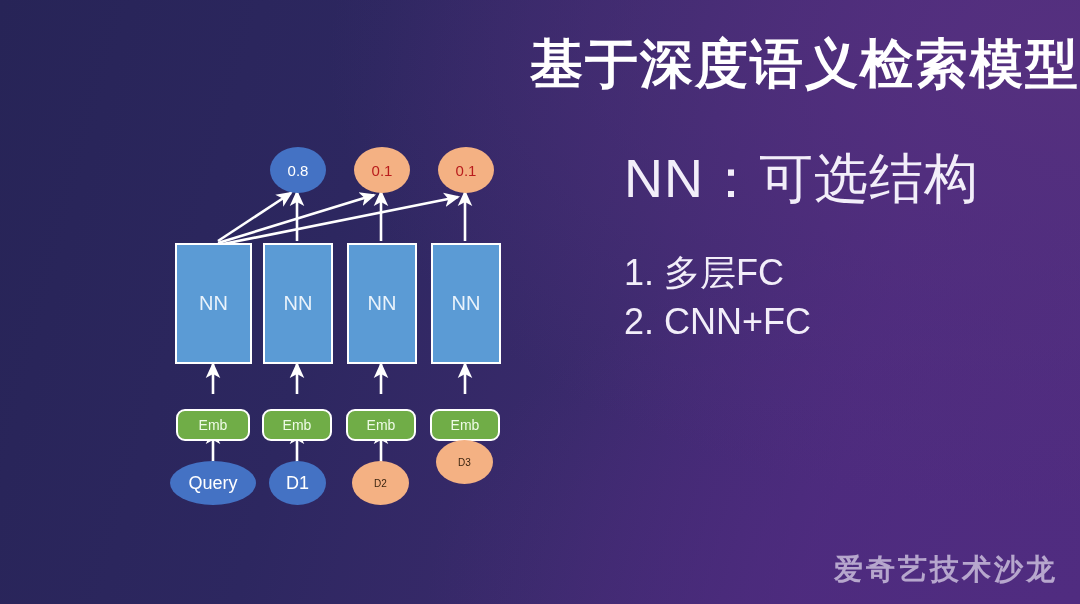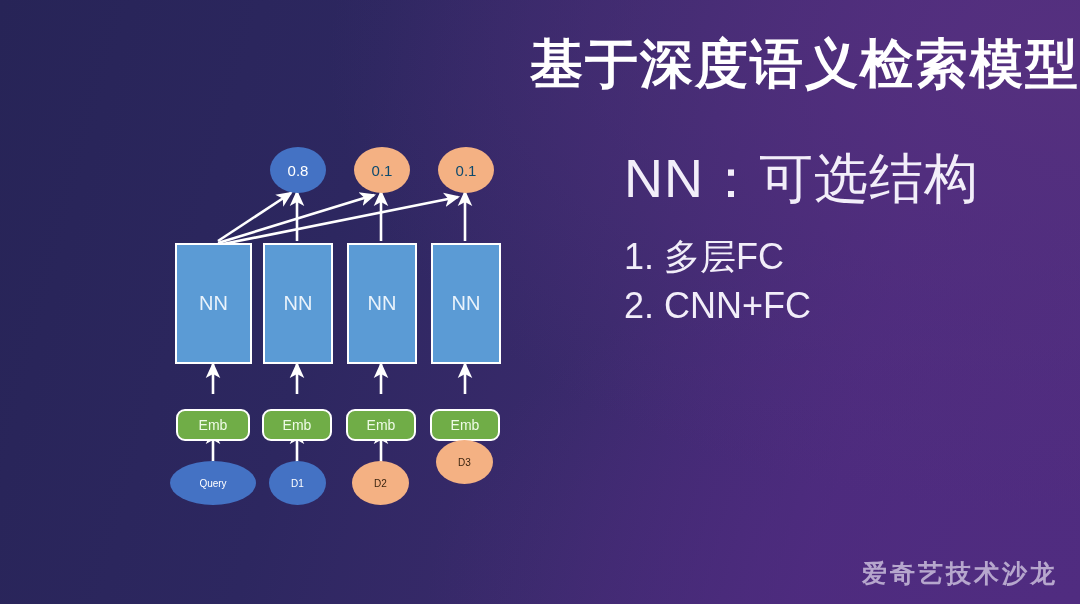--- a/index.html
+++ b/index.html
@@ -40,21 +40,21 @@
     width: 420px;
     color: #f2eef9;
   }
   #nn-heading {
     font-size: 54px;
     line-height: 1.2;
     letter-spacing: 1px;
     white-space: nowrap;
   }
   #options-list {
-    margin-top: 22px;
+    margin-top: 38px;
   }
   .option-row {
     font-size: 36px;
     line-height: 1.36;
     white-space: nowrap;
   }
   
   #diagram {
     position: absolute;
     left: 0;
@@ -74,53 +74,53 @@
   }
   .score {
     font-size: 15px;
   }
   .score-high {
     background: #4472c4;
     color: #ffffff;
   }
   .score-low {
     background: #f4b183;
-    color: #0c4a6e;
+    color: #b91c1c;
   }
   .nn-box {
     background: #5b9bd5;
     border: 2px solid #ffffff;
     color: #eaf3fb;
     font-size: 20px;
   }
   .emb-box {
     background: #70ad47;
     border: 2px solid #ffffff;
     border-radius: 9px;
     color: #eefbe6;
     font-size: 14px;
     margin-top: 15px;
   }
   .input-q {
     background: #4472c4;
     color: #ffffff;
-    font-size: 10px;
+    font-size: 18px;
   }
   .input-d {
     background: #f4b183;
     color: #3a2410;
     font-size: 10px;
   }
   
   #watermark {
     position: absolute;
     right: 22px;
     bottom: 14px;
     color: rgba(226, 220, 238, 0.70);
-    font-size: 25px;
+    font-size: 29px;
     font-weight: bold;
     letter-spacing: 3px;
     white-space: nowrap;
   }
 </style>
 </head>
 <body>
 
 <div id="slide">
 

